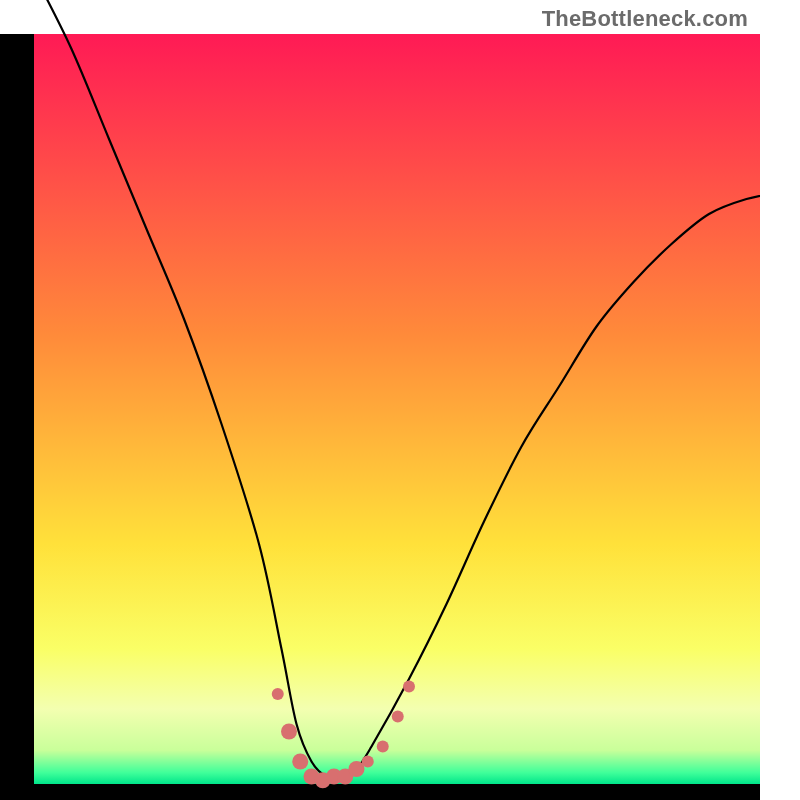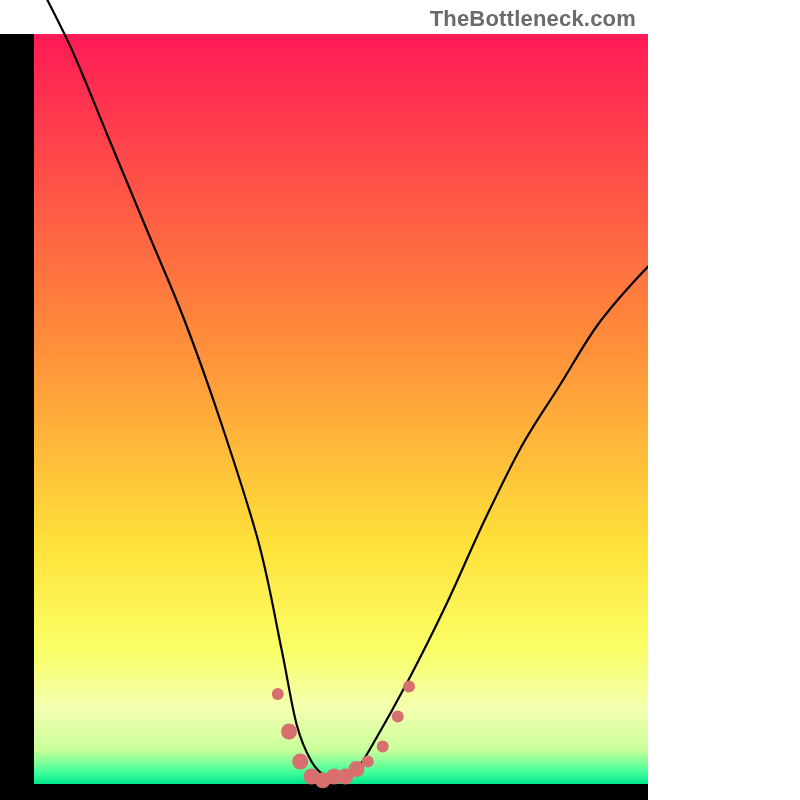--- a/index.html
+++ b/index.html
@@ -3,21 +3,21 @@
 <meta charset="utf-8">
 <style>
   body {
     margin: 0;
     padding: 0;
     background: #fff;
     font-family: Arial, Helvetica, sans-serif;
   }
   .stage {
     position: relative;
-    width: 648px;
+    width: 760px;
     height: 800px;
     overflow: hidden;
   }
   .watermark {
     position: absolute;
     top: 6px;
     right: 12px;
     font-size: 22px;
     font-weight: 600;
     color: #6b6b6b;

